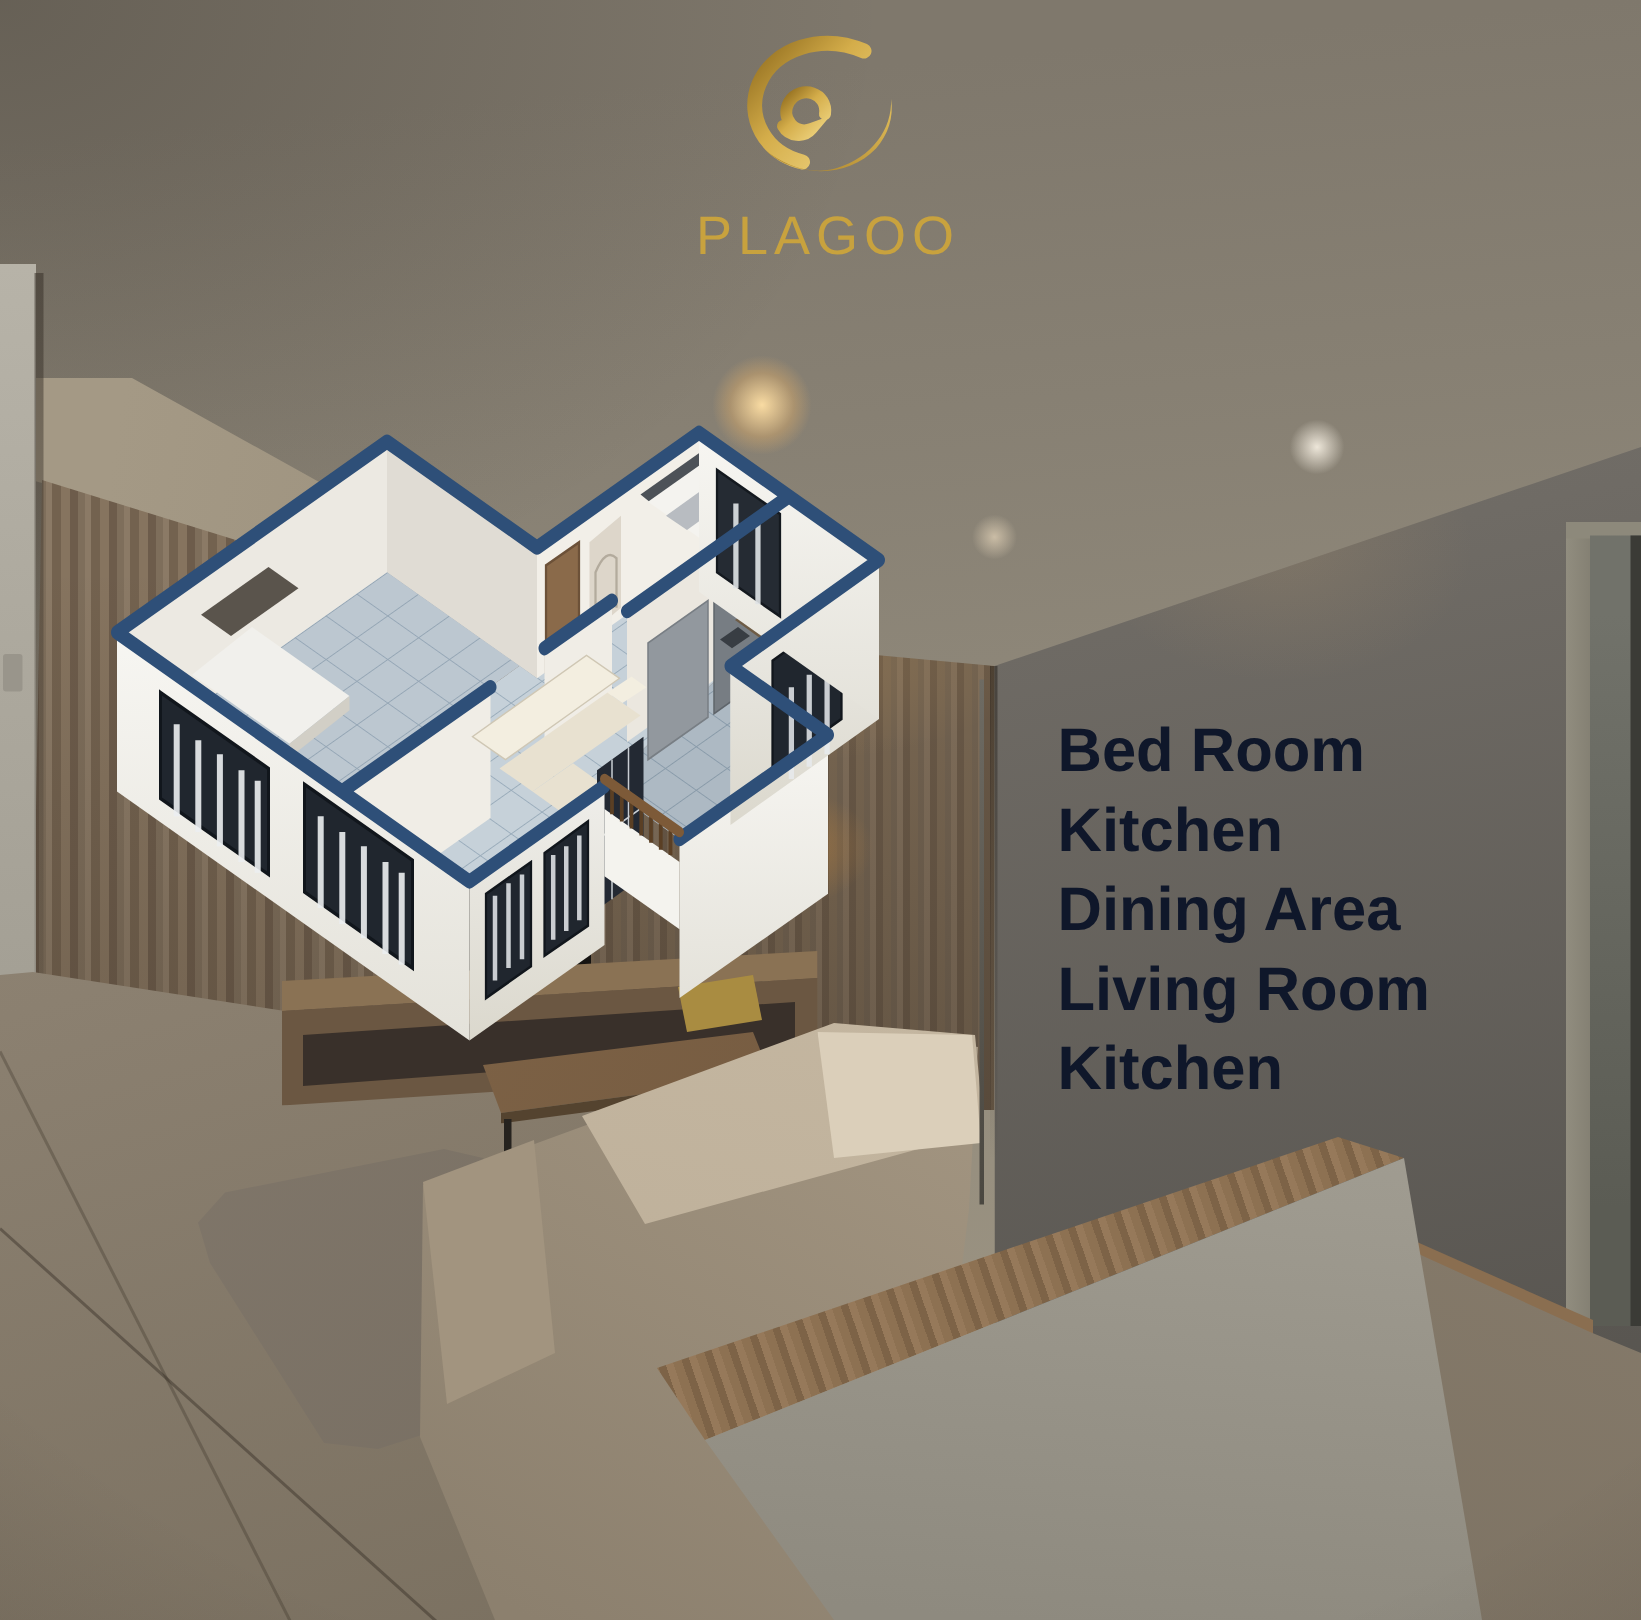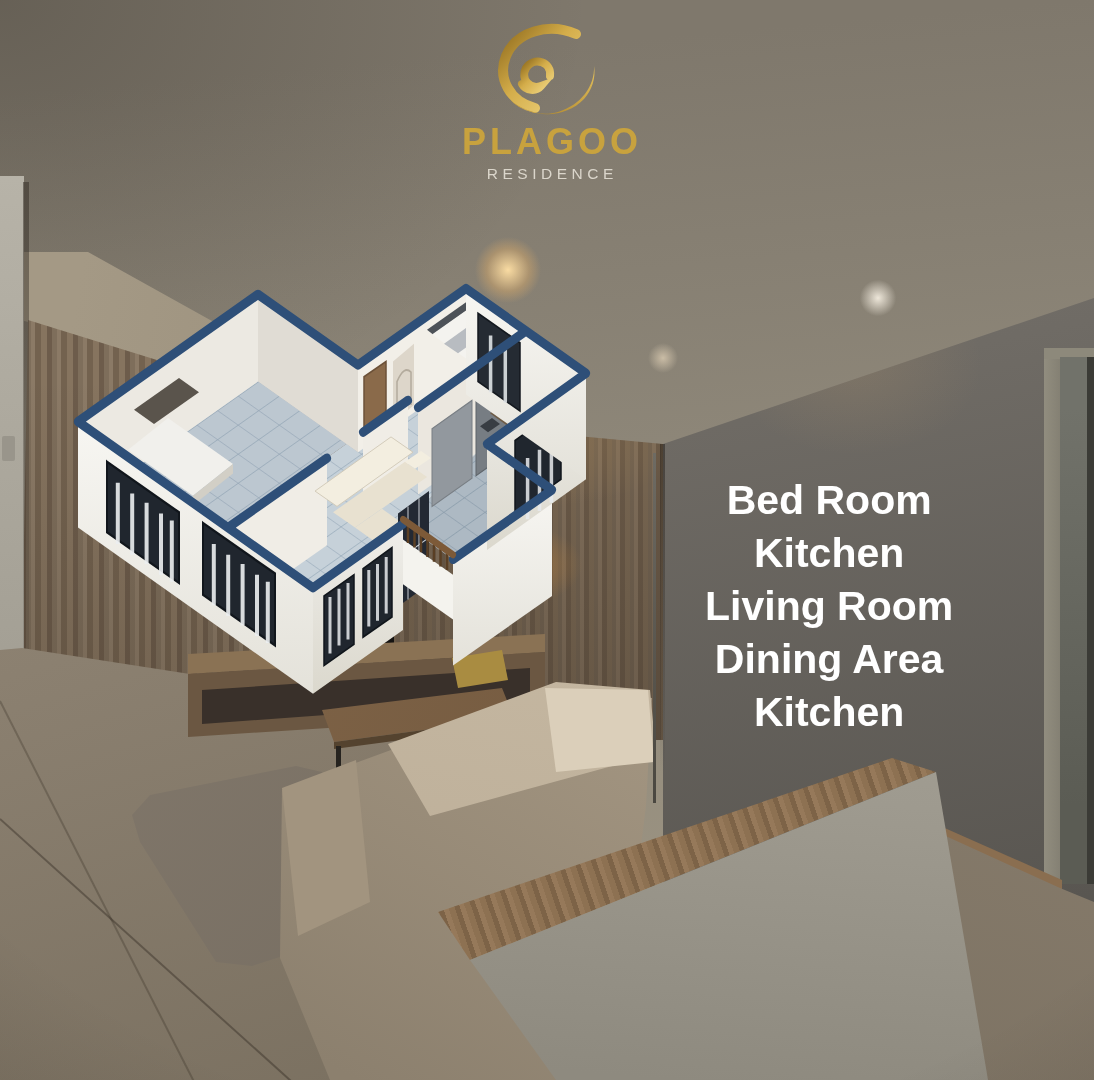--- a/index.html
+++ b/index.html
@@ -69,28 +69,28 @@
   .consb-top{clip-path:polygon(438px 912px,892px 758px,936px 772px,470px 960px);
     background:repeating-linear-gradient(71deg,#8d7152 0 6px,#7d6347 6px 11px,#96795a 11px 16px);}
   .consb-front{clip-path:polygon(470px 960px,936px 772px,988px 1080px,556px 1080px);
     background:linear-gradient(185deg,#b7b3a8 18%,#9e9a8f 70%,#8e8a7f 95%);}
   .vignette{background:radial-gradient(130% 115% at 52% 42%, transparent 55%, rgba(10,8,6,.28) 94%);}
 
   
   .floorplan{position:absolute;left:72px;top:252px;width:530px;height:530px;}
   .logo{position:absolute;left:390px;top:20px;width:320px;text-align:center;}
   .logo-mark{display:block;margin:0 auto;width:124px;height:104px;}
-  .brand-name{margin-top:0;font-size:36px;letter-spacing:4px;padding-left:4px;
-    color:#c8a23e;font-weight:700;line-height:1;}
+  .brand-name{margin-top:15px;font-size:36px;letter-spacing:4px;padding-left:4px;
+    color:#c8a23e;font-weight:400;line-height:1;}
   .brand-sub{margin-top:6px;font-size:15.5px;letter-spacing:4.5px;padding-left:4.5px;
     color:#dbd6cb;font-weight:400;line-height:1;}
   .divider{position:absolute;left:653px;top:453px;width:3px;height:350px;
     background:linear-gradient(180deg,#6e6b63,#4a4740);}
-  .room-list{position:absolute;left:705px;top:474px;color:#ffffff;
-    font-size:41px;font-weight:bold;line-height:53px;letter-spacing:0;text-align:center;}
+  .room-list{position:absolute;left:705px;top:474px;color:#0f172a;
+    font-size:41px;font-weight:bold;line-height:53px;letter-spacing:0;}
 </style>
 </head>
 <body>
 
 <div class="canvas">
 
   <div class="abs ceiling"></div>
   <div class="abs wall-cream"></div>
   <div class="abs wall-wood-left"></div>
   <div class="abs wall-wood-tv"></div>
@@ -223,25 +223,24 @@
         <linearGradient id="gGold2" x1="0" y1="1" x2="1" y2="0">
           <stop offset="0" stop-color="#a87f26"></stop>
             <stop offset="1" stop-color="#e3c05c"></stop>
         </linearGradient>
       </defs>
       <path d="M88,14 C60,2 28,12 18,36 C9,58 22,82 47,88" stroke="url(#gGold)" stroke-width="10" fill="none" stroke-linecap="round"></path>
       <path d="M62,56 C64,42 46,36 38,48 C32,59 42,70 53,66 C48,72 38,71 34,64" stroke="url(#gGold)" stroke-width="8" fill="none" stroke-linecap="round"></path>
       <path d="M22,80 C43,99 77,99 96,79 C104,70 108,58 106,46 C107,66 93,85 70,92 C53,97 36,91 22,80 Z" fill="url(#gGold2)"></path>
     </svg>
     <div class="brand-name">PLAGOO</div>
-    <div class="brand-sub">RESIDENCE</div>
   </div>
 
   <div class="divider"></div>
   <div class="room-list">
     <div>Bed Room</div>
     <div>Kitchen</div>
+    <div>Dining Area</div>
     <div>Living Room</div>
-    <div>Dining Area</div>
     <div>Kitchen</div>
   </div>
 
 </div>
 
 </body></html>

